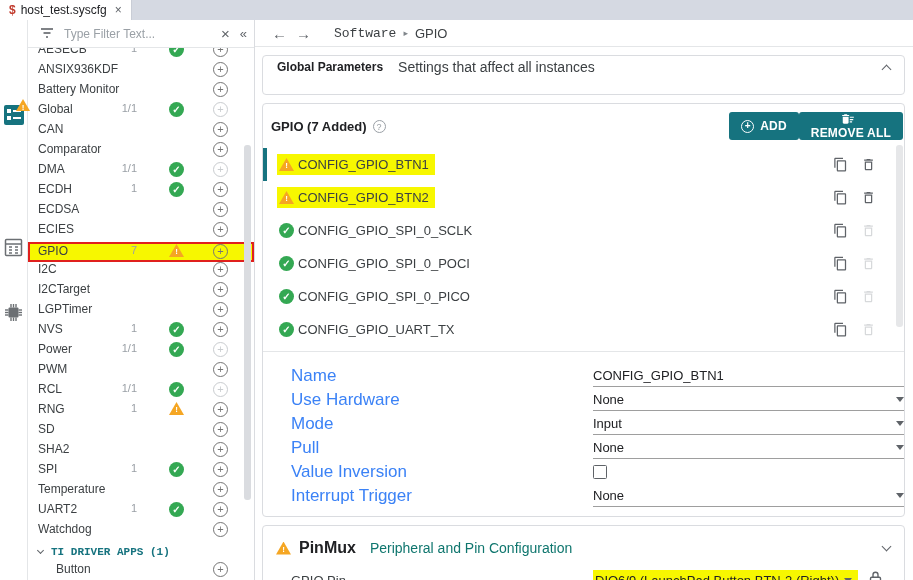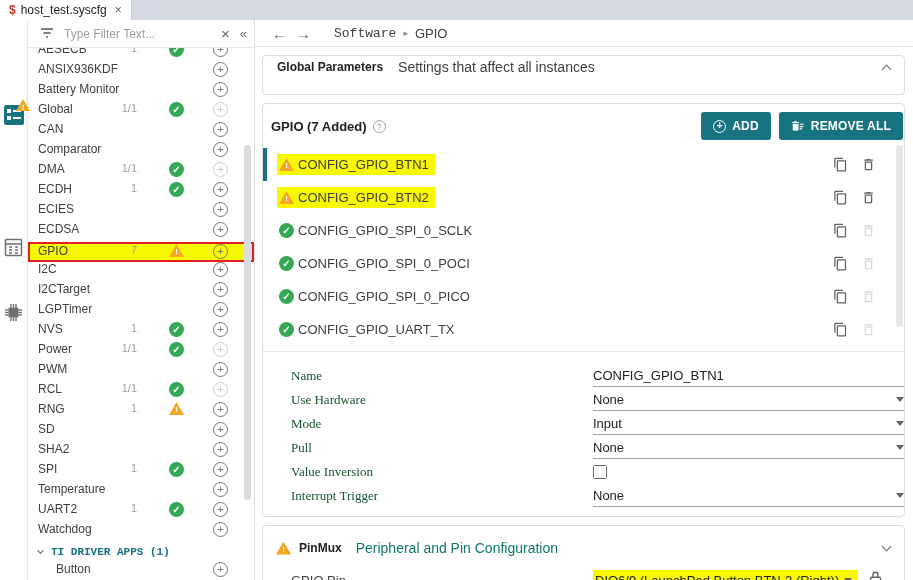--- a/index.html
+++ b/index.html
@@ -80,21 +80,21 @@
   .gp-sub { font-size:14px; color:#3c4043; margin-left:15px; flex:1; }
 
   .gpio-card { padding-bottom:8px; margin-bottom:8px; }
   .gpio-head { height:44px; display:flex; align-items:center; padding:0 1px 0 8px; }
   .gpio-title { font-size:13px; font-weight:bold; color:#202124; }
   .help-ic { width:13px; height:13px; border:1px solid #9aa0a6; border-radius:50%; color:#9aa0a6;
     font-size:9px; text-align:center; line-height:12px; margin-left:6px; flex:1 0 auto; max-width:13px; }
   .btn { height:28px; background:#16737f; color:#fff; border:none; border-radius:3px;
     font-size:12px; font-weight:bold; display:flex; align-items:center; padding:0 12px;
     font-family:"Liberation Sans",sans-serif; letter-spacing:.2px; }
-  .btn + .btn { margin-left:8px; }
+  .btn + .btn { margin-left:0;flex-direction:column; }
   .btn .bplus { width:13px; height:13px; border:1.4px solid #fff; border-radius:50%;
     position:relative; margin-right:6px; }
   .btn .bplus::after { content:"+"; position:absolute; left:0; right:0; top:-1.5px;
     font-size:10px; text-align:center; line-height:13px; color:#fff; }
   .btn svg { margin-right:6px; }
   .spacer { flex:1; }
 
   .g-row { height:33px; display:flex; align-items:center; padding:0 28px 0 14px; position:relative; }
   .sel-bar { position:absolute; left:0; top:0; bottom:0; width:4px; background:#16737f; }
   .g-name-wrap { display:flex; align-items:center; padding:3px 6px 3px 2px; }
@@ -103,32 +103,32 @@
   .g-name { font-size:13px; color:#3c4043; }
   .g-actions { margin-left:auto; display:flex; align-items:center; gap:13px; }
   .g-actions svg { display:block; }
   .act-copy { color:#5f6368; }
   .act-trash { color:#5f6368; }
   .act-trash.disabled { color:#d7d9db; }
 
   .divider { border-top:1px solid #e4e6e8; margin:5px 0 12px 0; }
 
   .f-row { height:24px; display:flex; align-items:center; }
-  .f-label { flex:0 0 330px; padding-left:28px; font-size:13px; color:#14532d;font-family:Liberation Serif, serif; }
+  .f-label { flex:0 0 330px; padding-left:28px; font-size:17px; color:#3b82f6; }
   .f-control { width:313px; }
   .f-text, .f-select { display:flex; align-items:center; border-bottom:1px solid #9e9e9e;
     height:21px; font-size:13px; color:#202124; padding-bottom:1px; }
   .f-select .val { flex:1; }
   .caret { width:0; height:0; border-left:4.5px solid transparent; border-right:4.5px solid transparent;
     border-top:5px solid #5f6368; flex:none; }
   .f-checkbox { width:14px; height:14px; border:1.6px solid #5f6368; border-radius:1.5px; display:block; }
 
   .pin-card { padding:10px 14px 10px 10px; }
   .pin-head { display:flex; align-items:center; height:24px; }
-  .pin-title { font-size:12px; font-weight:bold; color:#202124; margin-left:8px; }
+  .pin-title { font-size:16px; font-weight:bold; color:#202124; margin-left:8px; }
   .pin-sub { font-size:14px; color:#0f766e; margin-left:14px; flex:1; }
   .pin-row { display:flex; align-items:center; margin-top:10px; }
   .pin-label { flex:0 0 320px; padding-left:18px; font-size:13px; color:#3c4043; }
   .pin-select { width:265px; background:#f7f700; display:flex; align-items:center;
     font-size:13px; color:#202124; height:21px; padding:0 6px 0 2px; }
   .pin-select .val { flex:1; white-space:nowrap; }
   .lock { margin-left:10px; }
 
   .main-thumb { position:absolute; right:10px; top:125px; height:182px; width:7px;
     background:#e6e7e9; border-radius:3px; }
@@ -261,28 +261,28 @@
   </div>
         <div class="s-row">
     <span class="s-label">ECDH</span>
     <span class="s-count">1</span>
     <span class="ic-check"></span>
 
     <span class="ic-plus"></span>
 
   </div>
         <div class="s-row">
+    <span class="s-label">ECDSA</span>
+    <span class="s-count"></span>
+
+    <span class="ic-plus"></span>
+
+  </div>
+        <div class="s-row">
     <span class="s-label">ECIES</span>
-    <span class="s-count"></span>
-
-    <span class="ic-plus"></span>
-
-  </div>
-        <div class="s-row">
-    <span class="s-label">ECDSA</span>
     <span class="s-count"></span>
 
     <span class="ic-plus"></span>
 
   </div>
         <div class="s-row selected">
     <span class="s-label">GPIO</span>
     <span class="s-count">7</span>
 
     <span class="ic-warn"></span>

